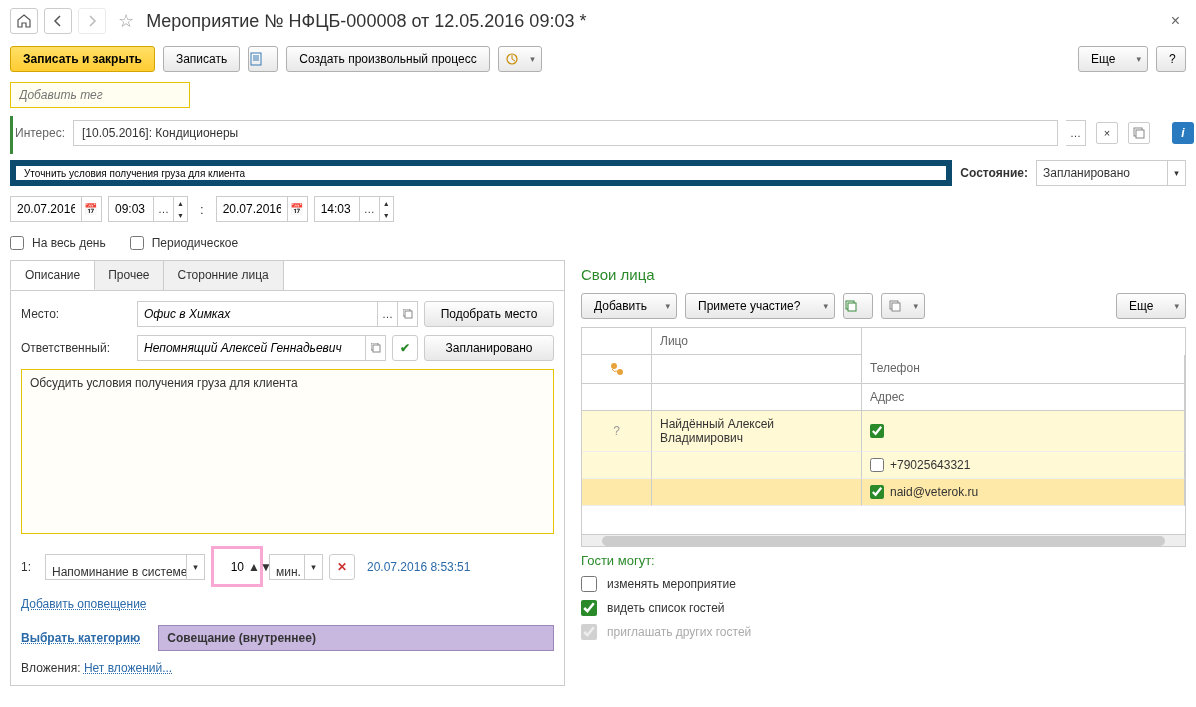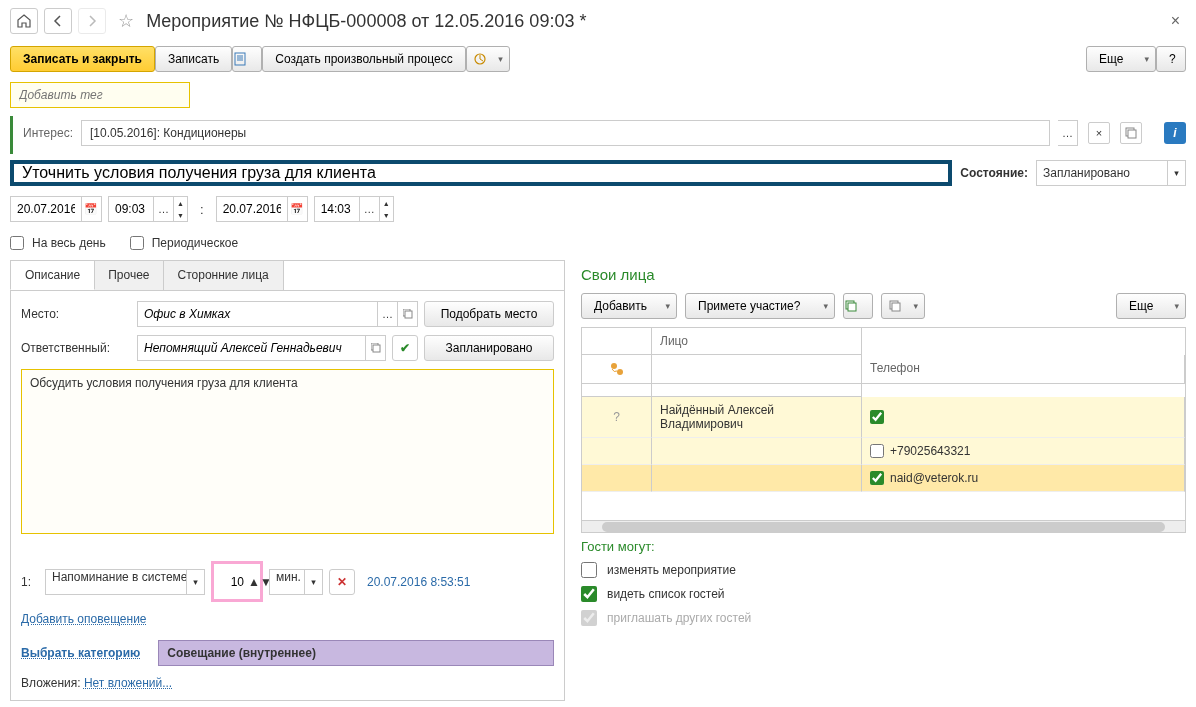--- a/index.html
+++ b/index.html
@@ -3,34 +3,34 @@
 <meta charset="utf-8">
 <style>
 * { box-sizing: border-box; margin: 0; padding: 0; }
 body { font-family: Arial, sans-serif; font-size: 12px; color: #333; background: #fff; width: 1196px; }
 .topbar { display: flex; align-items: center; padding: 8px 10px; gap: 6px; }
 .icon-btn { width: 28px; height: 26px; border: 1px solid #ccc; background: #fff; border-radius: 3px; display: flex; align-items: center; justify-content: center; cursor: pointer; font-size: 14px; }
 .icon-btn.disabled { opacity: 0.4; }
 .star-icon { font-size: 18px; color: #999; margin: 0 6px; }
 .title { font-size: 18px; color: #333; font-weight: normal; }
 .close-x { margin-left: auto; font-size: 16px; color: #666; cursor: pointer; padding: 0 6px; }
-.toolbar { display: flex; align-items: center; gap: 0; padding: 4px 10px 10px; }
+.toolbar { display: flex; align-items: center; gap: 8px; padding: 4px 10px 10px; }
 .btn { height: 26px; padding: 0 12px; border: 1px solid #b0b0b0; background: linear-gradient(#fefefe,#e8e8e8); border-radius: 3px; cursor: pointer; font-size: 12px; display: inline-flex; align-items: center; gap: 4px; }
 .btn-primary { background: linear-gradient(#ffe066,#fc3); border-color: #d4a500; font-weight: bold; }
 .btn-drop { position: relative; padding-right: 22px; }
 .btn-drop::after { content: "▾"; position: absolute; right: 6px; top: 50%; transform: translateY(-50%); font-size: 9px; color: #666; }
 .tag-input { margin: 0 10px 8px; width: 180px; height: 26px; border: 1px solid #e6c200; background: #fffef0; padding: 0 8px; font-size: 12px; color: #aaa; font-style: italic; }
-.interest-row { display: flex; align-items: center; gap: 8px; padding: 4px 10px 8px; border-left: 3px solid #3a8a3a; margin-left: 10px; }
+.interest-row { display: flex; align-items: center; gap: 8px; padding: 4px 2px 8px; border-left: 3px solid #3a8a3a; margin-left: 10px; }
 .interest-label { color: #666; font-size: 12px; }
 .interest-field { flex: 1; height: 26px; border: 1px solid #ccc; display: flex; align-items: center; padding: 0 8px; font-size: 12px; }
 .ellipsis-btn { width: 20px; height: 26px; border: 1px solid #ccc; border-left: none; display: flex; align-items: center; justify-content: center; font-size: 11px; cursor: pointer; }
 .small-icon-btn { width: 22px; height: 22px; border: 1px solid #ccc; border-radius: 2px; display: flex; align-items: center; justify-content: center; cursor: pointer; font-size: 11px; margin-left: 2px; }
 .info-icon { width: 22px; height: 22px; background: #2a7ac0; color: #fff; border-radius: 3px; display: flex; align-items: center; justify-content: center; font-weight: bold; font-style: italic; cursor: pointer; }
 .form-row { display: flex; align-items: center; gap: 8px; padding: 6px 10px; }
-.subject-input { flex: 1; height: 26px; border: 4px solid #0c4a6e; padding: 0 8px; font-size: 16px; }
+.subject-input { flex: 1; height: 26px; border: 6px solid #0c4a6e; padding: 0 8px; font-size: 10px; }
 .state-label { font-size: 12px; color: #333; font-weight: bold; }
 .select-field { height: 26px; border: 1px solid #ccc; padding: 0 6px; display: flex; align-items: center; min-width: 130px; position: relative; }
 .select-field .dd { position: absolute; right: 0; top: 0; width: 18px; height: 24px; border-left: 1px solid #ccc; display: flex; align-items: center; justify-content: center; font-size: 9px; }
 .datetime-row { display: flex; align-items: center; gap: 6px; padding: 4px 10px; }
 .dt-field { height: 26px; border: 1px solid #ccc; display: flex; align-items: center; }
 .dt-field input { border: none; height: 24px; padding: 0 6px; font-size: 12px; width: 70px; outline: none; }
 .dt-field .cal { width: 20px; height: 24px; border-left: 1px solid #ccc; display: flex; align-items: center; justify-content: center; font-size: 11px; }
 .dt-field .spin { width: 14px; height: 24px; border-left: 1px solid #ccc; display: flex; flex-direction: column; }
 .dt-field .spin span { flex: 1; display: flex; align-items: center; justify-content: center; font-size: 7px; cursor: pointer; }
 .colon { margin: 0 6px; font-size: 13px; }
@@ -44,24 +44,24 @@
 .tab { padding: 7px 14px; border: 1px solid #ccc; border-bottom: none; margin-right: -1px; margin-top: -1px; margin-left: -1px; background: #f0f0f0; cursor: pointer; font-size: 12px; }
 .tab.active { background: #fff; border-bottom: 1px solid #fff; position: relative; z-index: 1; }
 .tab-body { padding: 10px; }
 .field-row { display: flex; align-items: center; gap: 6px; margin-bottom: 8px; }
 .field-label { width: 110px; font-size: 12px; }
 .input-box { flex: 1; height: 26px; border: 1px solid #ccc; display: flex; align-items: center; }
 .input-box input { border: none; flex: 1; height: 24px; padding: 0 6px; font-size: 12px; outline: none; font-style: italic; }
 .input-box .ib-btn { width: 20px; height: 24px; border-left: 1px solid #ccc; display: flex; align-items: center; justify-content: center; font-size: 11px; cursor: pointer; }
 .aux-btn { height: 26px; padding: 0 10px; border: 1px solid #ccc; background: linear-gradient(#fefefe,#e8e8e8); border-radius: 3px; cursor: pointer; font-size: 12px; min-width: 130px; }
 .check-box-green { width: 26px; height: 26px; border: 1px solid #ccc; display: flex; align-items: center; justify-content: center; color: #2a8a2a; font-weight: bold; border-radius: 3px; }
-.textarea-box { border: 1px solid #e6c200; background: #fffef9; height: 165px; padding: 6px 8px; font-size: 12px; margin-bottom: 27px; }
+.textarea-box { border: 1px solid #e6c200; background: #fffef9; height: 165px; padding: 6px 8px; font-size: 12px; margin-bottom: 12px; }
 .remind-row { display: flex; align-items: center; gap: 6px; margin-bottom: 10px; }
 .remind-row .n1 { width: 18px; }
-.remind-select { height: 26px; border: 1px solid #ccc; display: flex; align-items: flex-start; padding: 0 6px; position: relative; min-width: 160px; }
+.remind-select { height: 26px; border: 1px solid #ccc; display: flex; align-items: flex-end; padding: 0 6px; position: relative; min-width: 160px; }
 .remind-select .dd { position: absolute; right: 0; top: 0; width: 18px; height: 24px; border-left: 1px solid #ccc; display: flex; align-items: center; justify-content: center; font-size: 9px; }
 .num-spin { height: 41px; border: 3px solid #f9a8d4; display: flex; align-items: center; width: 52px; }
 .num-spin input { border: none; width: 34px; text-align: right; padding: 0 4px; font-size: 12px; outline: none; }
 .del-btn { width: 26px; height: 26px; border: 1px solid #ccc; border-radius: 3px; display: flex; align-items: center; justify-content: center; color: #c33; font-weight: bold; cursor: pointer; }
 .timestamp { color: #2a6aa8; font-size: 12px; margin-left: 6px; }
 .link { color: #2a6aa8; text-decoration: underline dotted; cursor: pointer; font-size: 12px; }
 .category-bar { display: flex; align-items: center; gap: 18px; margin: 10px 0; }
 .cat-badge { flex: 1; background: #c8b8e0; border: 1px solid #9a87b8; padding: 5px 8px; font-weight: bold; font-size: 12px; }
 .right-title { color: #2a8a2a; font-size: 15px; padding: 6px 0 10px; }
 .right-toolbar { display: flex; align-items: center; gap: 8px; margin-bottom: 8px; }
@@ -303,20 +303,21 @@
               <circle cx="11" cy="11" r="3" fill="#e8a23a"></circle>
               <path d="M3 8 Q5 12 8 10" stroke="#e8a23a" fill="none"></path>
             </svg>
         </div>
         <div class="th th2" style="border-bottom:1px solid #ccc;"></div>
         <div class="th th3 sub-header-td">Телефон</div>
       </div>
       <div class="tbl-head">
         <div class="th th1"></div>
         <div class="th th2"></div>
+        <div class="th th3">Адрес</div>
       </div>
 
       <div class="tbl-row sel">
         <div class="td td1">?</div>
         <div class="td td2">Найдённый Алексей Владимирович</div>
         <div class="td td3">
             <input type="checkbox" checked="" style="">
           </div>
       </div>
       <div class="tbl-row sel">

